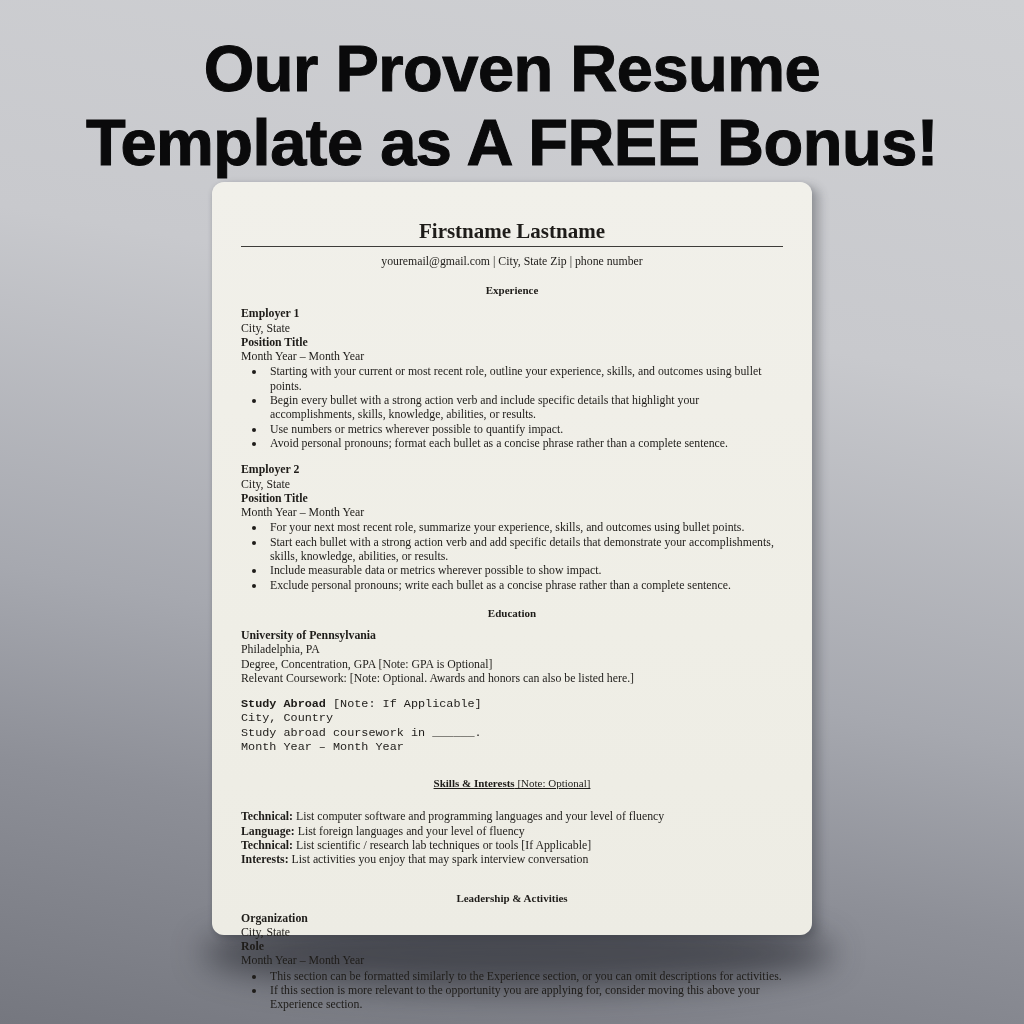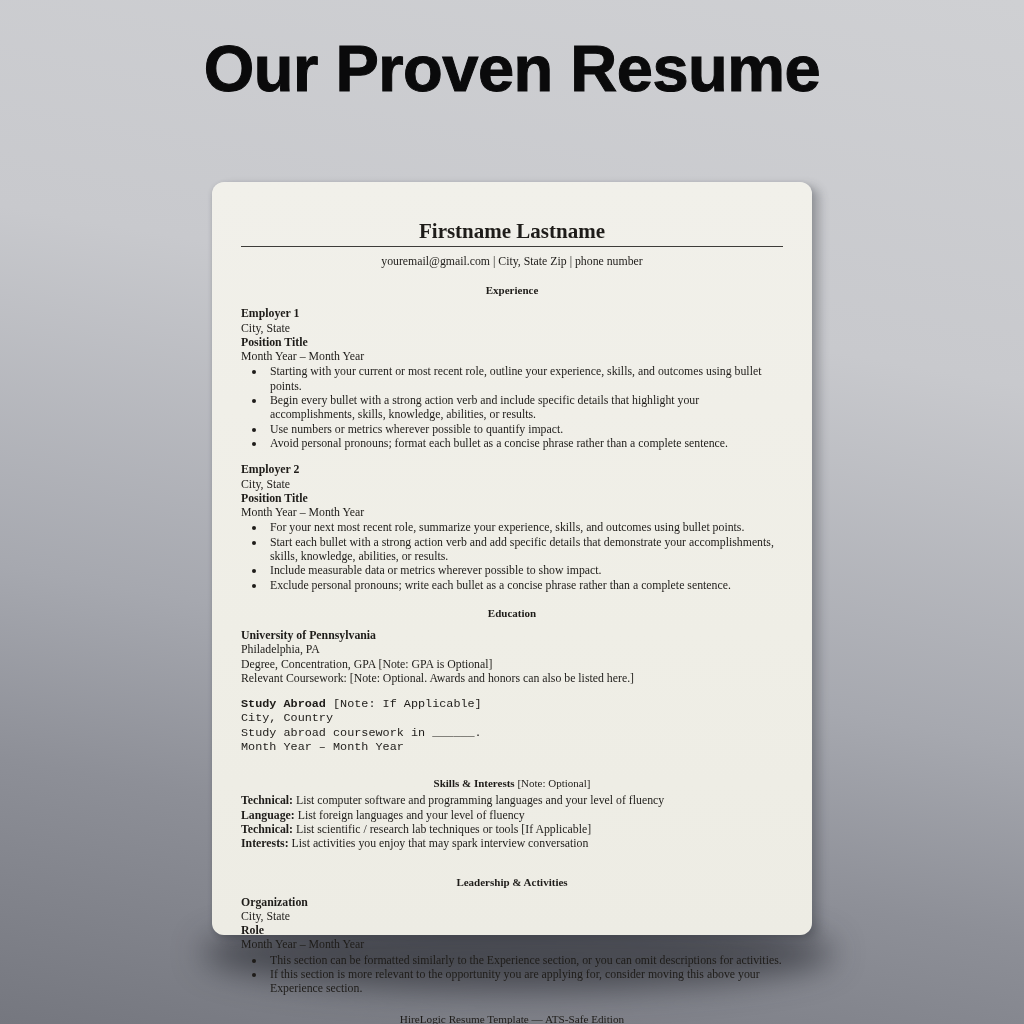--- a/index.html
+++ b/index.html
@@ -62,21 +62,21 @@
   .contact { text-align: center; margin-top: 7px; }
   .sec-heading {
     text-align: center;
     font-weight: 700;
     font-size: 11px;
     line-height: 16px;
   }
   .sec-heading .reg { font-weight: 400; }
   .h-exp  { margin-top: 14px; margin-bottom: 8px; }
   .h-edu  { margin-top: 13px; margin-bottom: 7px; }
-  .h-ski  { margin-top: 21px; margin-bottom: 2px; }
+  .h-ski  { margin-top: 21px; margin-bottom: 18px; text-decoration: underline; }
   .h-lead { margin-top: 23px; margin-bottom: 5px; }
   .row { display: flex; justify-content: space-between; align-items: baseline; flex-direction: column; }
   .b { font-weight: 700; }
   ul.bullets {
     margin: 1px 0 0 0;
     padding-left: 25px;
   }
   ul.bullets li { padding-left: 4px; }
   .job + .job { margin-top: 12px; }
   .study-abroad { margin-top: 12px; font-family: Liberation Mono, monospace; }
@@ -86,20 +86,21 @@
     margin-top: 16px;
   }
 </style>
 </head>
 <body>
 
 <div class="stage">
 
   <h1 class="banner">
     <span class="line">Our Proven Resume</span>
+    <span class="line">Template as A FREE Bonus!</span>
   </h1>
 
   <div class="paper-shadow"></div>
 
   <div class="paper">
 
     <div class="name">Firstname Lastname</div>
     <hr class="name-rule">
     <div class="contact">youremail@gmail.com | City, State Zip | phone number</div>
 

